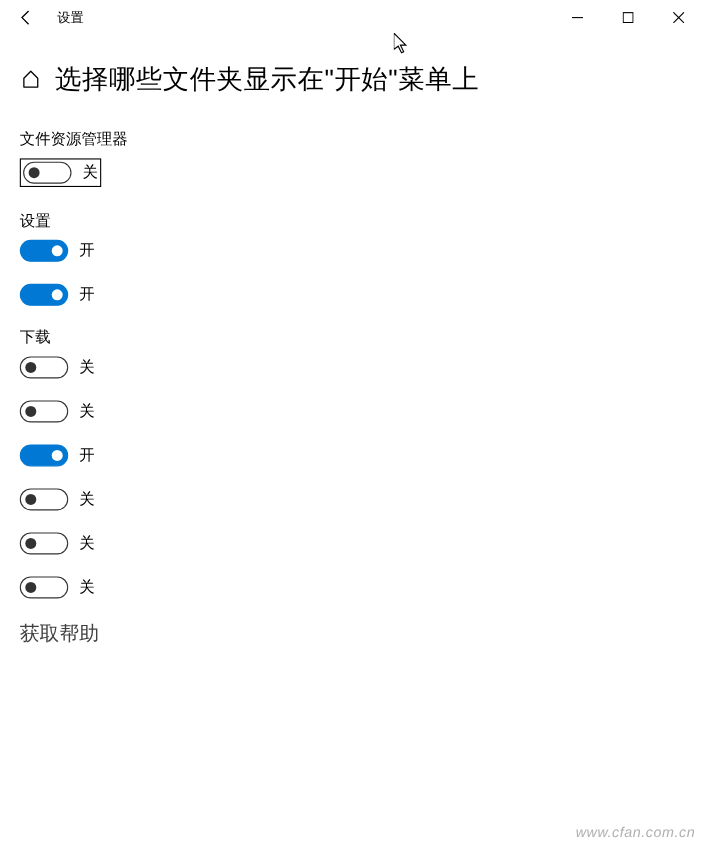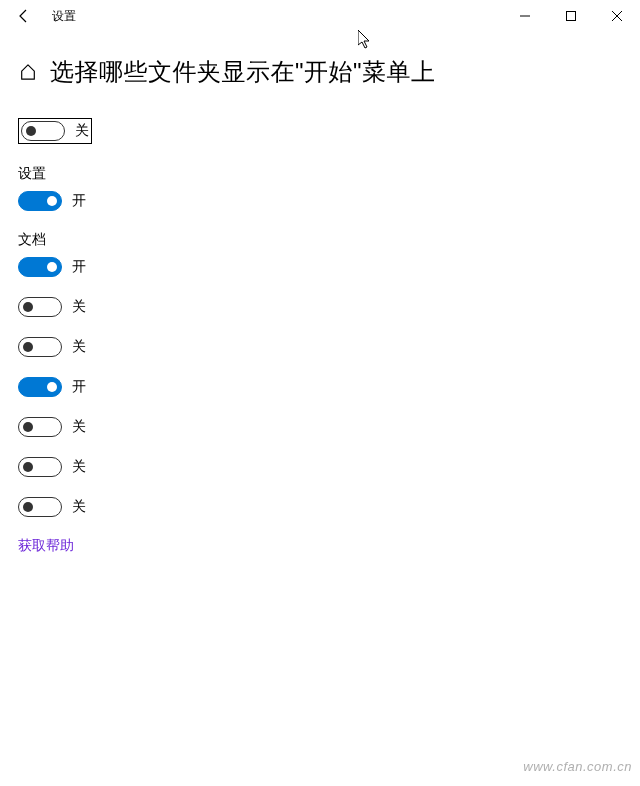--- a/index.html
+++ b/index.html
@@ -108,28 +108,28 @@
     border: 1px solid #000;
   }
   .question-section {
     margin-top: 12px;
   }
   .question-title {
     font-size: 17px;
     margin-bottom: 10px;
   }
   .help-link {
-    font-size: 14px;
-    color: #6d28d9;
+    font-size: 18px;
+    color: #404040;
     cursor: pointer;
   }
   .watermark {
     position: absolute;
     right: 8px;
-    bottom: 12px;
+    bottom: 22px;
     font-size: 13px;
     font-style: italic;
     color: #b0b0b0;
     text-shadow: 0 0 1px #fff;
     letter-spacing: 0.5px;
     margin-top: 11px;
   }
   .cursor {
     position: absolute;
     left: 358px;
@@ -171,45 +171,45 @@
   <div class="heading-row">
     <span class="home-icon">
       <svg width="18" height="18" viewBox="0 0 20 20">
           <path d="M3 9 L10 2 L17 9 L17 18 L3 18 Z" stroke="#000" stroke-width="1.3" fill="none" stroke-linejoin="round"></path>
         </svg>
     </span>
     <h1 class="page-title">选择哪些文件夹显示在"开始"菜单上</h1>
   </div>
 
   <div id="settings-list">
-      <div class="setting"><span class="highlight-box"><div class="toggle-row">
+      <div class="setting"><div class="setting-label">文件资源管理器</div><span class="highlight-box"><div class="toggle-row">
             <div class="toggle">
               <div class="knob"></div>
             </div>
             <span class="toggle-state">关</span>
           </div></span></div>
       <div class="setting">
         <div class="setting-label">设置</div>
         <div class="toggle-row">
           <div class="toggle on">
             <div class="knob"></div>
           </div>
           <span class="toggle-state">开</span>
         </div>
       </div>
       <div class="setting">
-        <div class="setting-label">文档</div>
         <div class="toggle-row">
           <div class="toggle on">
             <div class="knob"></div>
           </div>
           <span class="toggle-state">开</span>
         </div>
       </div>
       <div class="setting">
+        <div class="setting-label">下载</div>
         <div class="toggle-row">
           <div class="toggle">
             <div class="knob"></div>
           </div>
           <span class="toggle-state">关</span>
         </div>
       </div>
       <div class="setting">
         <div class="toggle-row">
           <div class="toggle">

